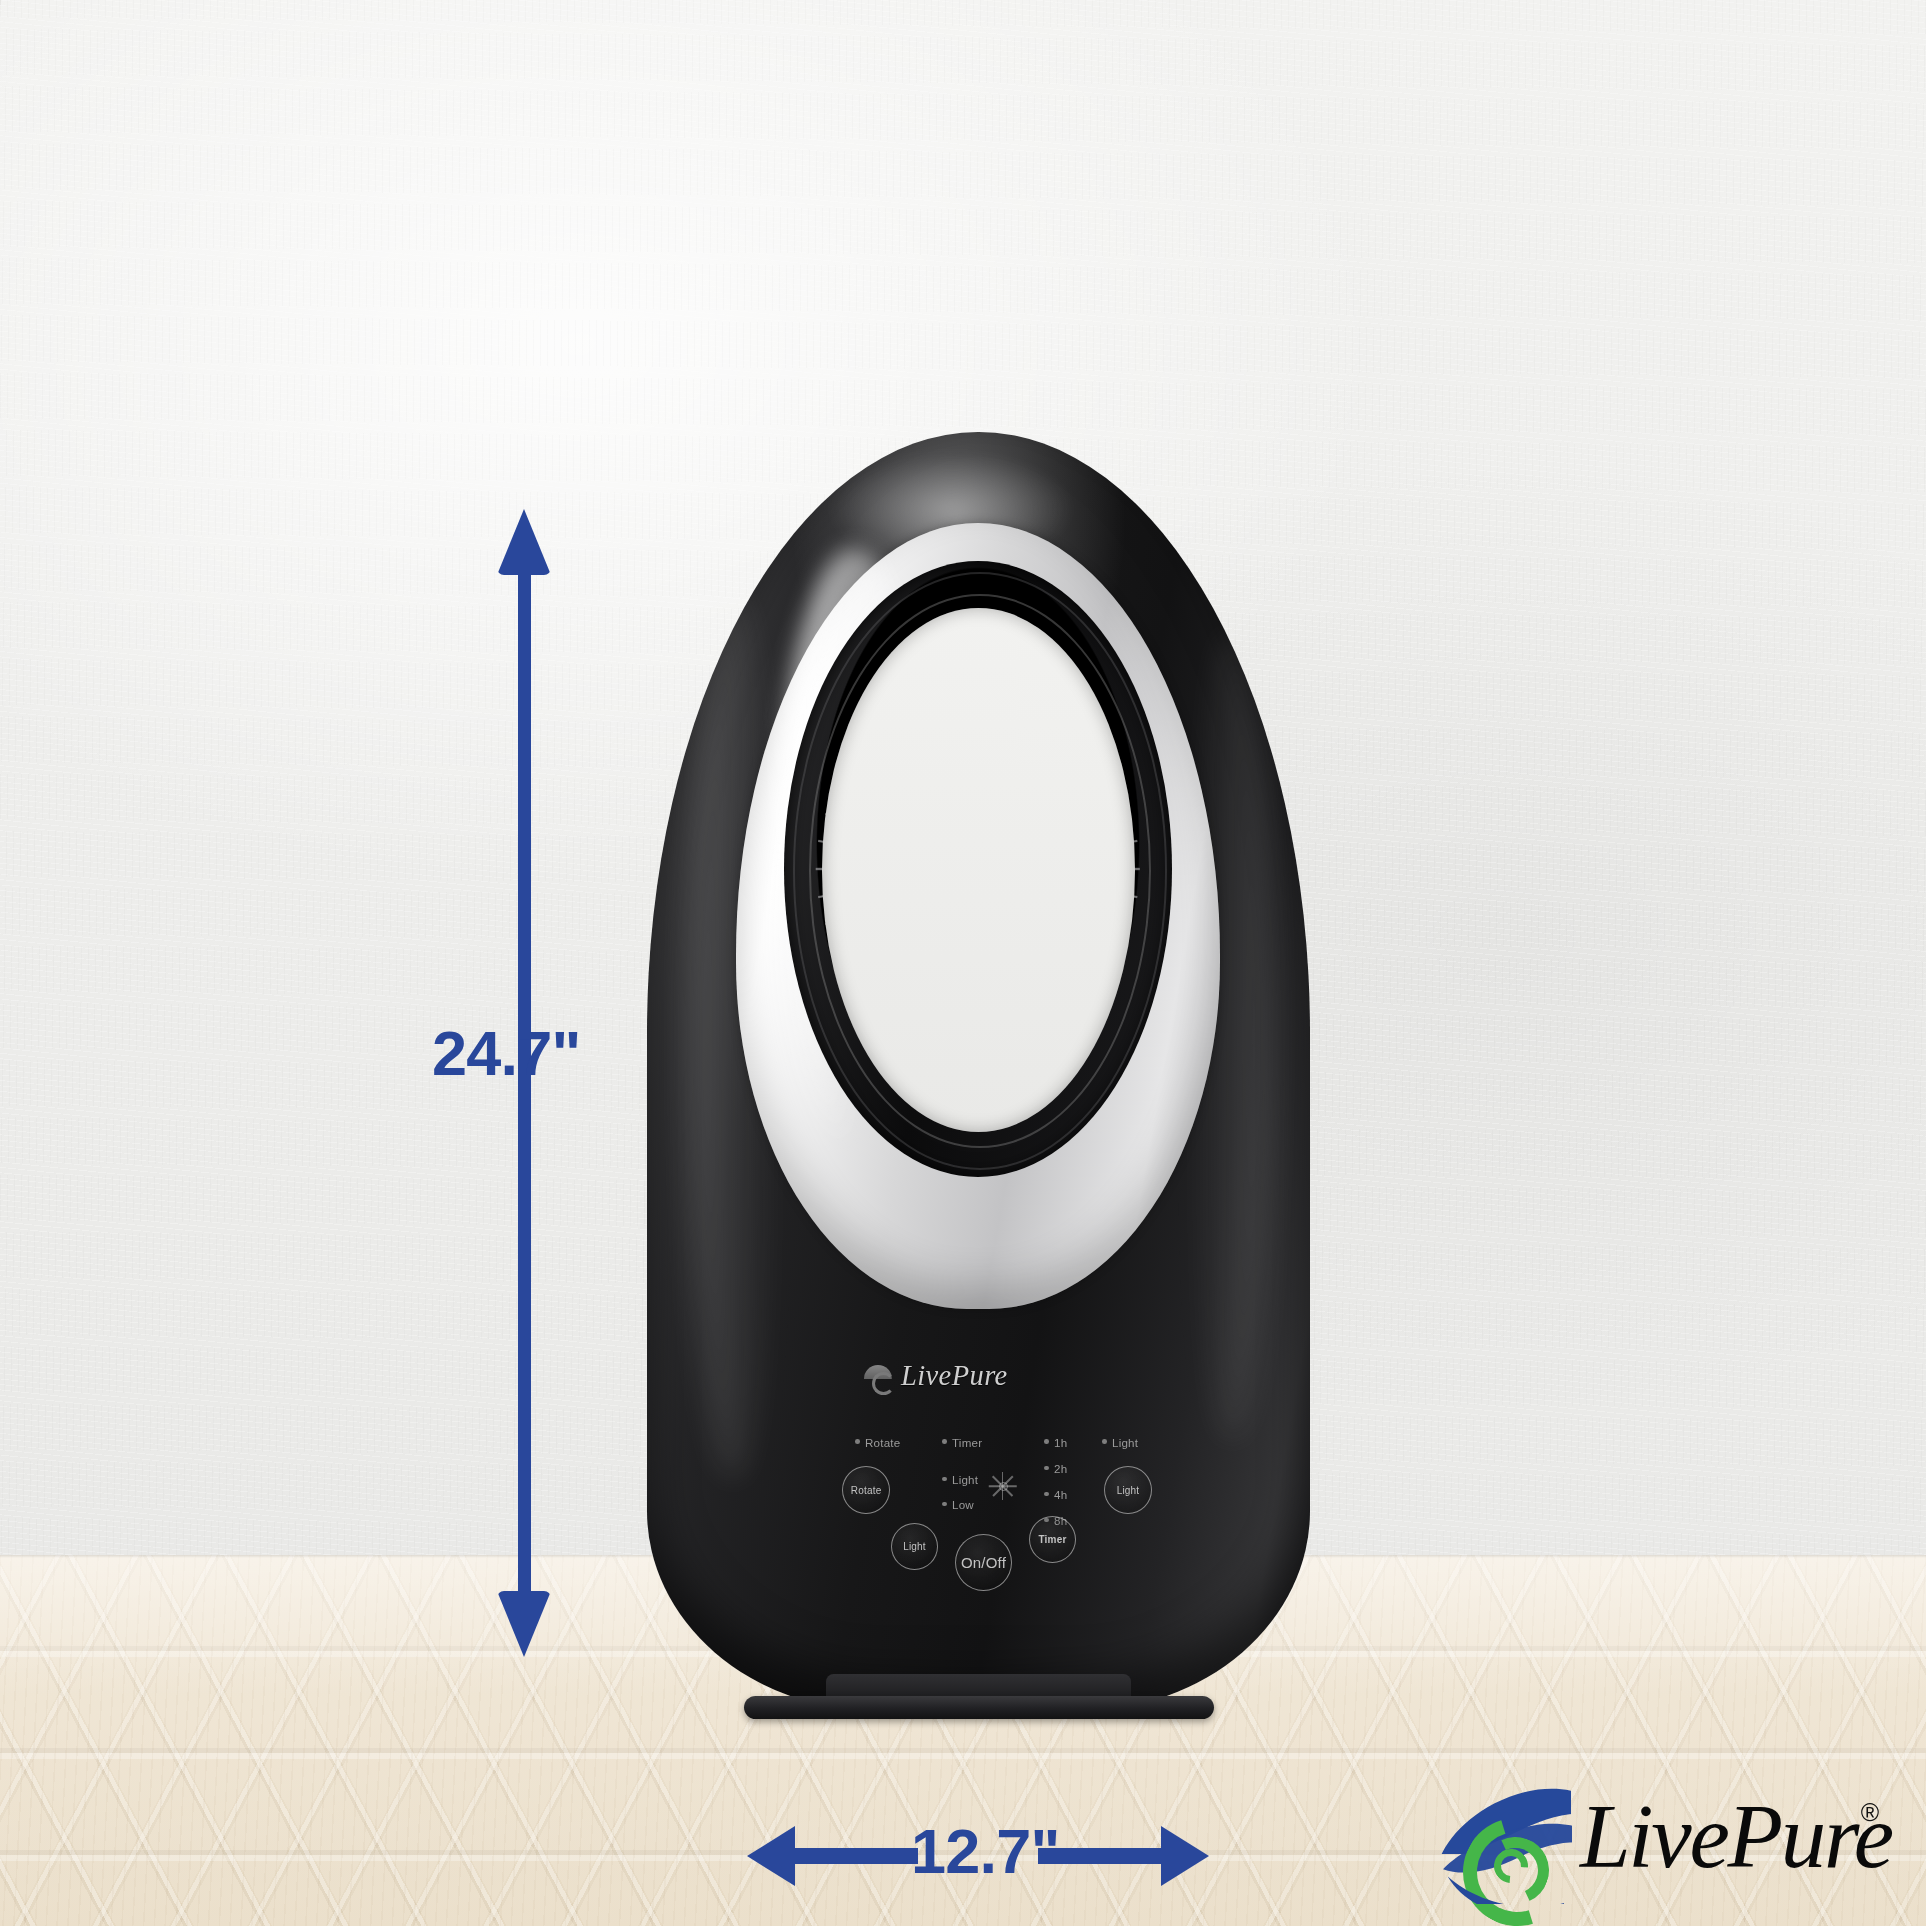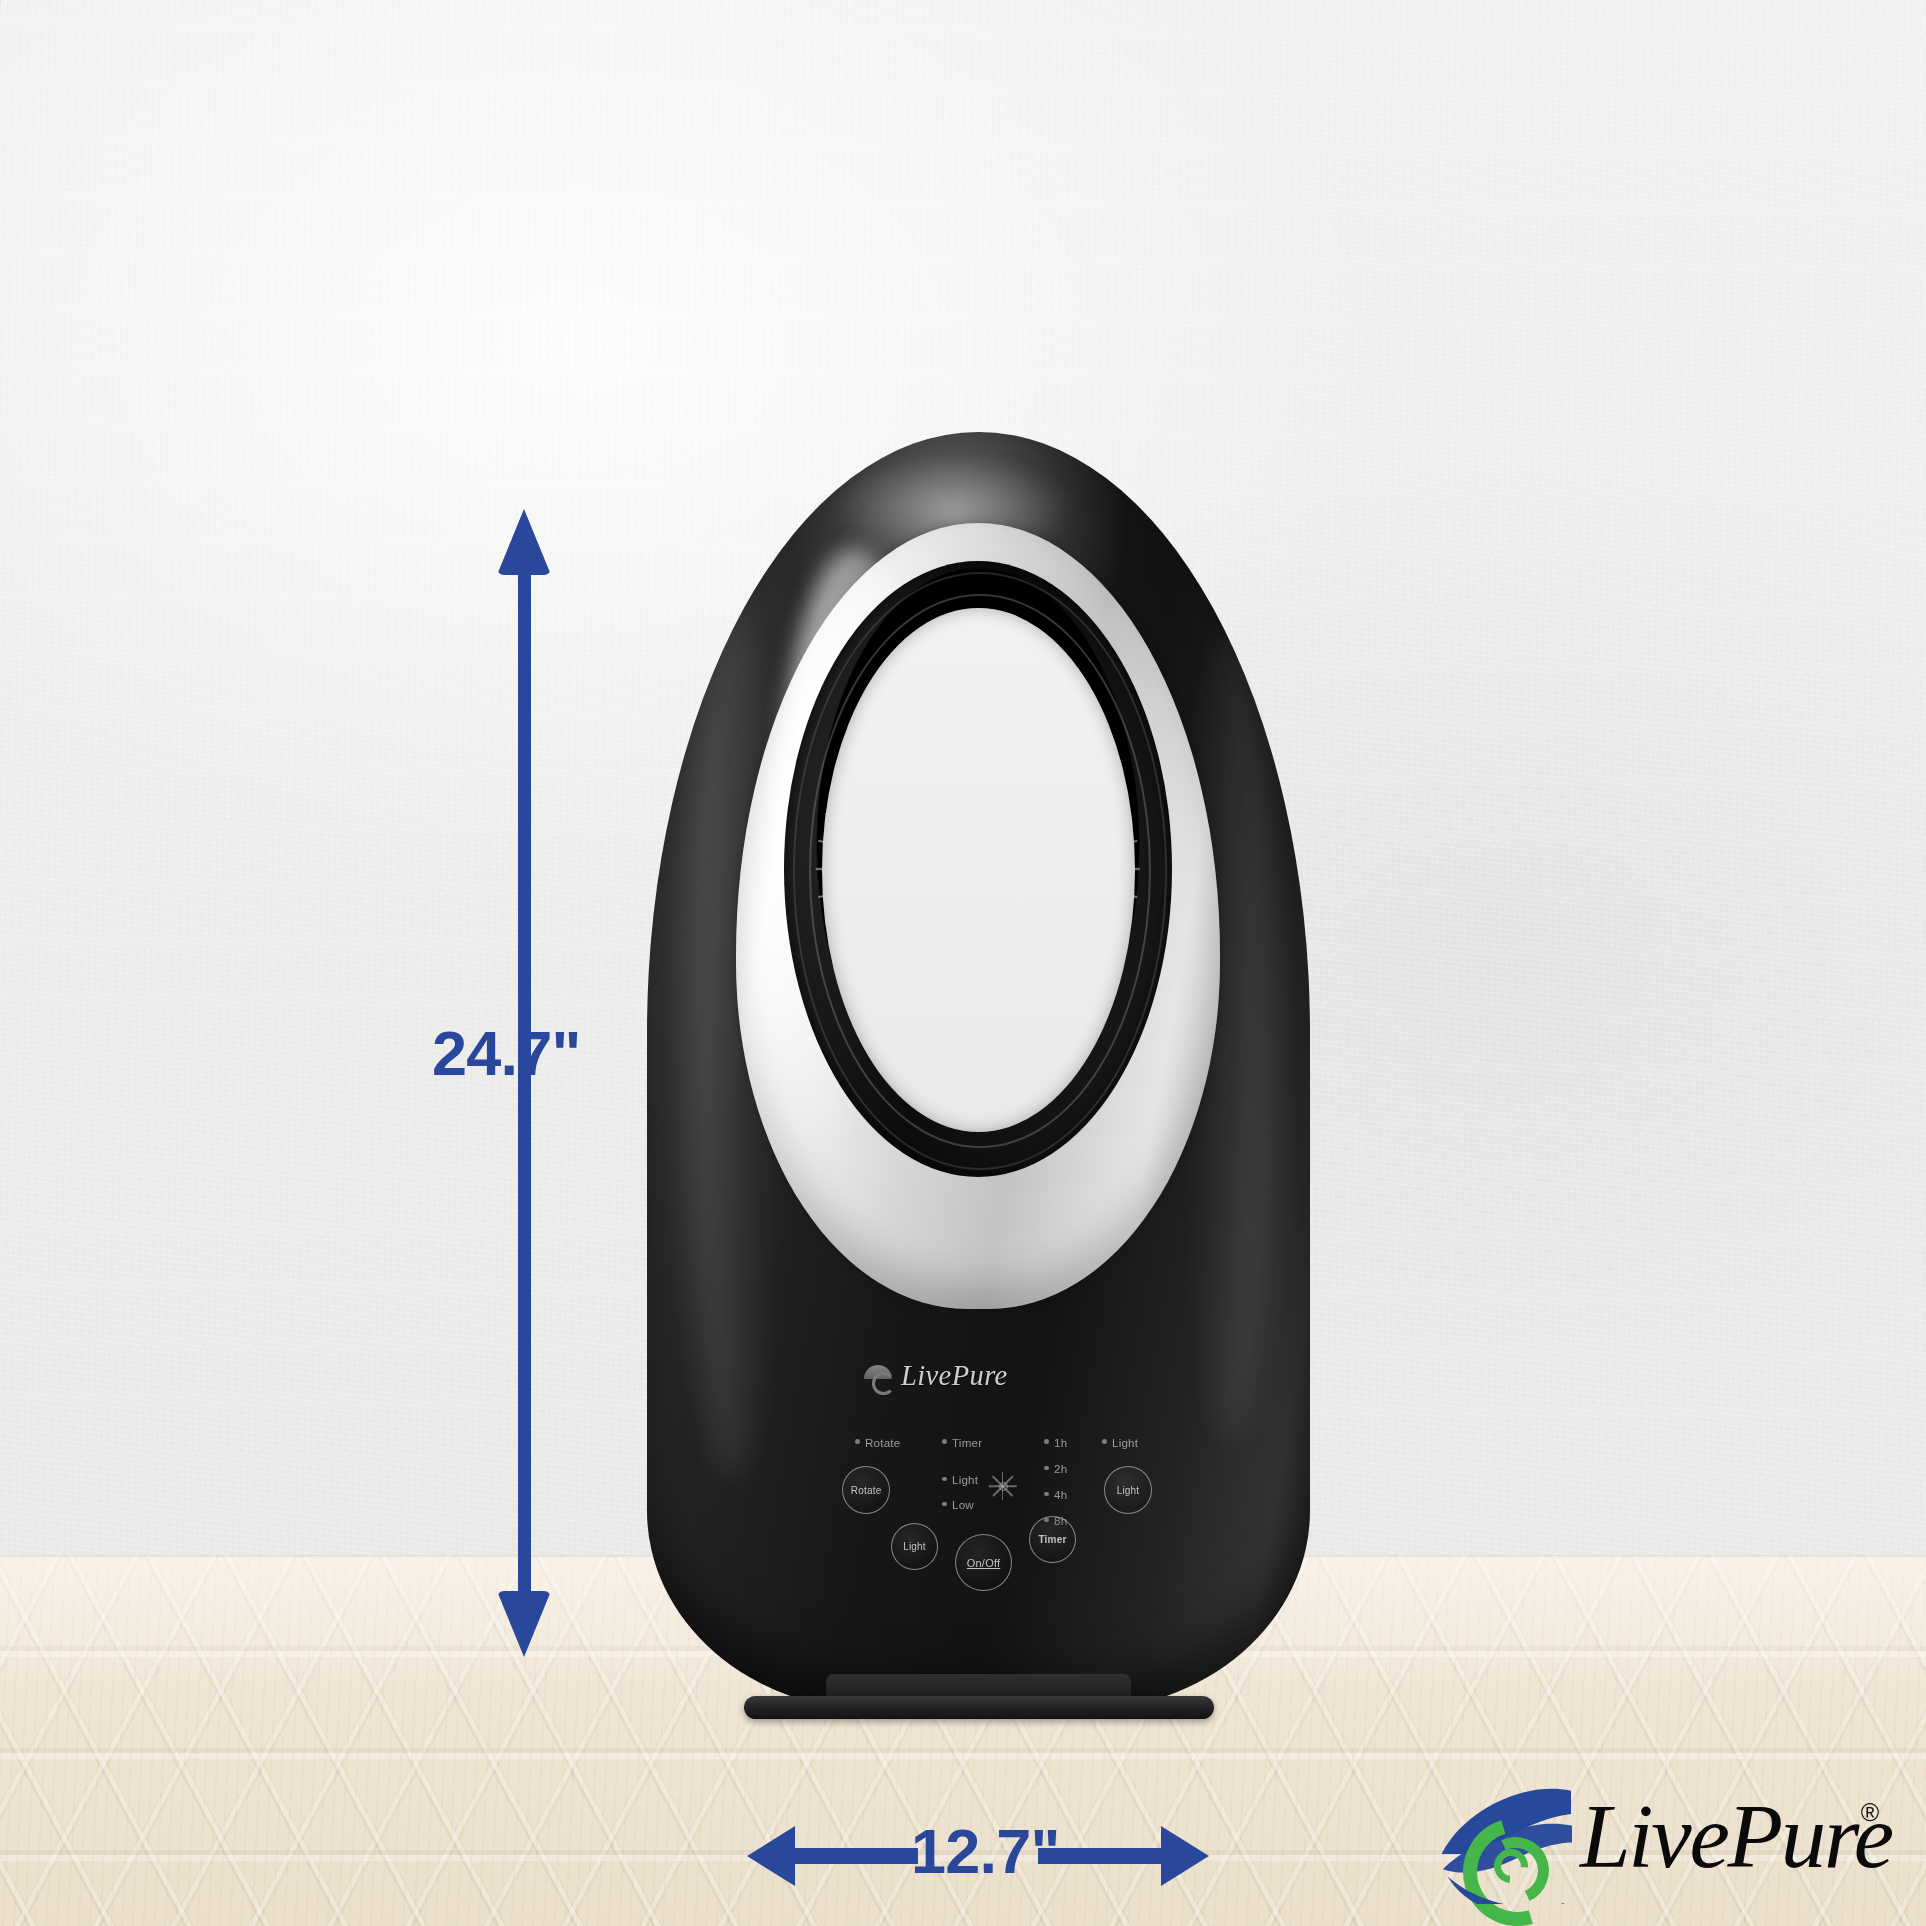--- a/index.html
+++ b/index.html
@@ -205,21 +205,21 @@
     content:"";position:absolute;left:-10px;top:3.9px;width:4.6px;height:4.6px;
     border-radius:50%;background:#7e7e7e;
   }
   .pbtn{
     position:absolute;border-radius:50%;
     border:1.5px solid rgba(205,205,205,.62);
     display:flex;align-items:center;justify-content:center;
     font-size:10px;color:#c2c2c2;letter-spacing:0.2px;
     background:radial-gradient(circle at 40% 32%, rgba(255,255,255,.07), rgba(0,0,0,.35));
   }
-  .pbtn.big{font-size:11px;text-decoration:underline;}
+  .pbtn.big{font-size:15px;}
   .snow{
     position:absolute;width:35px;height:35px;
   }
   .snow i{
     position:absolute;left:50%;top:50%;width:1.5px;height:28px;margin-left:-0.8px;margin-top:-14px;
     background:rgba(175,175,175,.55);transform-origin:50% 50%;
   }
   .snow b{
     position:absolute;left:50%;top:50%;width:7px;height:7px;margin:-3.5px 0 0 -3.5px;
     border-radius:50%;border:1.5px solid rgba(185,185,185,.6);

